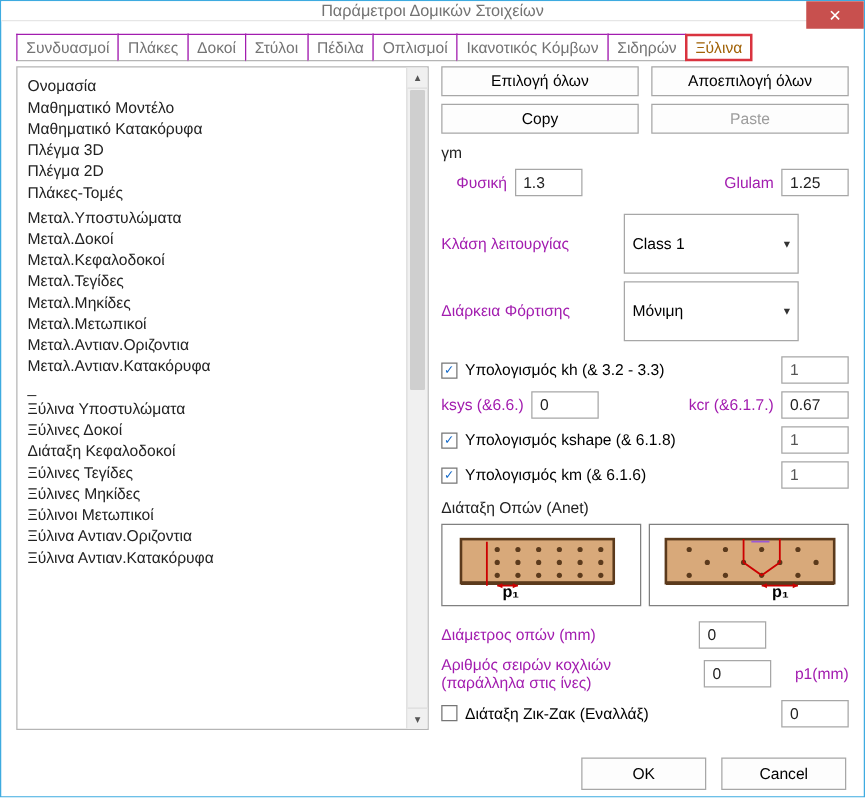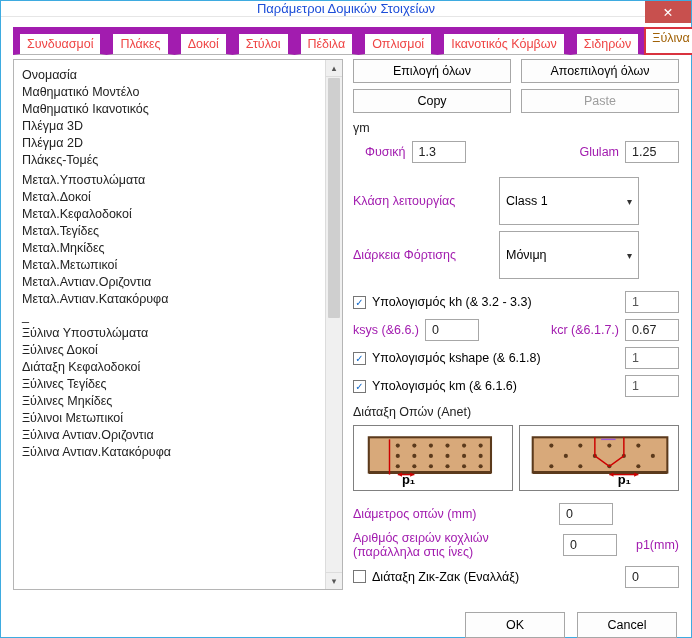--- a/index.html
+++ b/index.html
@@ -1,23 +1,23 @@
 <!DOCTYPE html>
 <html><head>
 <meta charset="utf-8">
 <style>
   * { box-sizing: border-box; font-family: "Segoe UI", Tahoma, sans-serif; font-size: 12.5px; }
   body { margin: 0; background: #fff; }
   .window { width: 692px; height: 638px; border: 1px solid #3eabe0; background: #fff; position: relative; display: flex; flex-direction: column; }
   .titlebar { height: 30px; background: #fff; display: flex; align-items: center; justify-content: center; position: relative; border-bottom: 1px solid #e6e6e6; }
-  .title { color: #1d4ed8; font-size: 13px; }
+  .title { color: #737373; font-size: 13px; }
   .close-btn { position:absolute; right:0; top:0; width:46px; height:22px; background:#c8504e; color:#fff; display:flex; align-items:center; justify-content:center; font-size:14px; cursor: default; }
   .body { flex:1; padding:10px 12px 12px 12px; display:flex; flex-direction:column; }
   .tabs { display:flex; flex-wrap: nowrap; margin-bottom: 4px; }
-  .tab { border:7px solid #a21caf; padding:3px 7px; background:#fff; color:#ef4444; border-bottom:1px solid #b5b5b5; margin-right:-1px; cursor: default; white-space: nowrap; }
+  .tab { border:1px solid #a21caf; padding:3px 7px; background:#fff; color:#737373; border-bottom:1px solid #b5b5b5; margin-right:-1px; cursor: default; white-space: nowrap; }
   .tab.active { border:2px solid #d9333f; color:#a16207; position:relative; z-index:2; padding:2px 6px; background:#fff; }
   .content { display:flex; gap:10px; flex:1; }
   .left-pane { width: 330px; border:1px solid #b5b5b5; position:relative; overflow:hidden; }
   .list { position:absolute; inset:0 17px 0 0; overflow:hidden; padding:6px 2px 6px 8px; }
   .list .item { padding:1.5px 0; color:#222; white-space:nowrap; cursor: default; }
   .sb { position:absolute; right:0; top:0; bottom:0; width:17px; background:#f0f0f0; border-left:1px solid #dcdcdc; }
   .sb .btn { height:17px; background:#f0f0f0; color:#555; text-align:center; line-height:17px; font-size:9px; border-bottom:1px solid #dcdcdc; cursor: default;}
   .sb .btn.dn { position:absolute; bottom:0; left:0; right:0; border-top:1px solid #dcdcdc; border-bottom:none;}
   .sb .thumb { position:absolute; left:2px; right:2px; top:18px; height:240px; background:#cfcfcf; border-radius:1px; cursor: default;}
   .right-pane { flex:1; display:flex; flex-direction:column; gap:6px; }
@@ -64,21 +64,21 @@
       <div class="tab">Σιδηρών</div>
       <div class="tab active">Ξύλινα</div>
     </div>
 
     <div class="content">
 
       <div class="left-pane">
         <div class="list">
           <div class="item">Ονομασία</div>
           <div class="item">Μαθηματικό Μοντέλο</div>
-          <div class="item">Μαθηματικό Ικανοτικός</div>
+          <div class="item">Μαθηματικό Κατακόρυφα</div>
           <div class="item">Πλέγμα 3D</div>
           <div class="item">Πλέγμα 2D</div>
           <div class="item">Πλάκες-Τομές</div>
           <div class="item"></div>
           <div class="item">Μεταλ.Υποστυλώματα</div>
           <div class="item">Μεταλ.Δοκοί</div>
           <div class="item">Μεταλ.Κεφαλοδοκοί</div>
           <div class="item">Μεταλ.Τεγίδες</div>
           <div class="item">Μεταλ.Μηκίδες</div>
           <div class="item">Μεταλ.Μετωπικοί</div>

